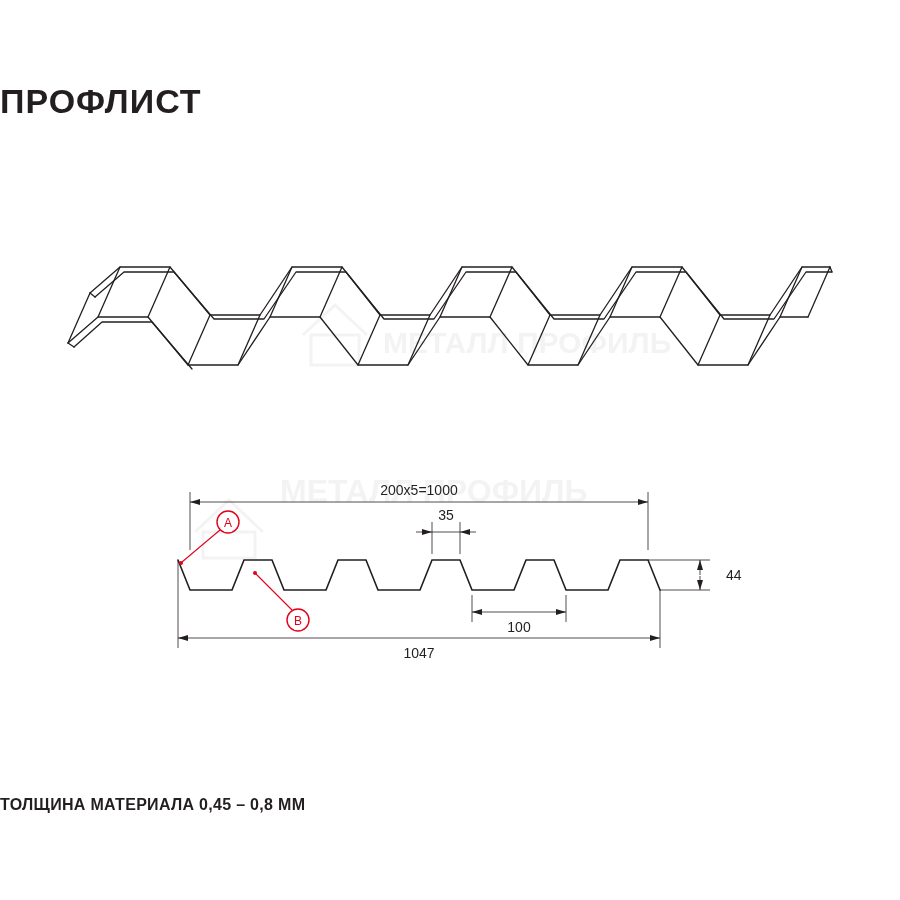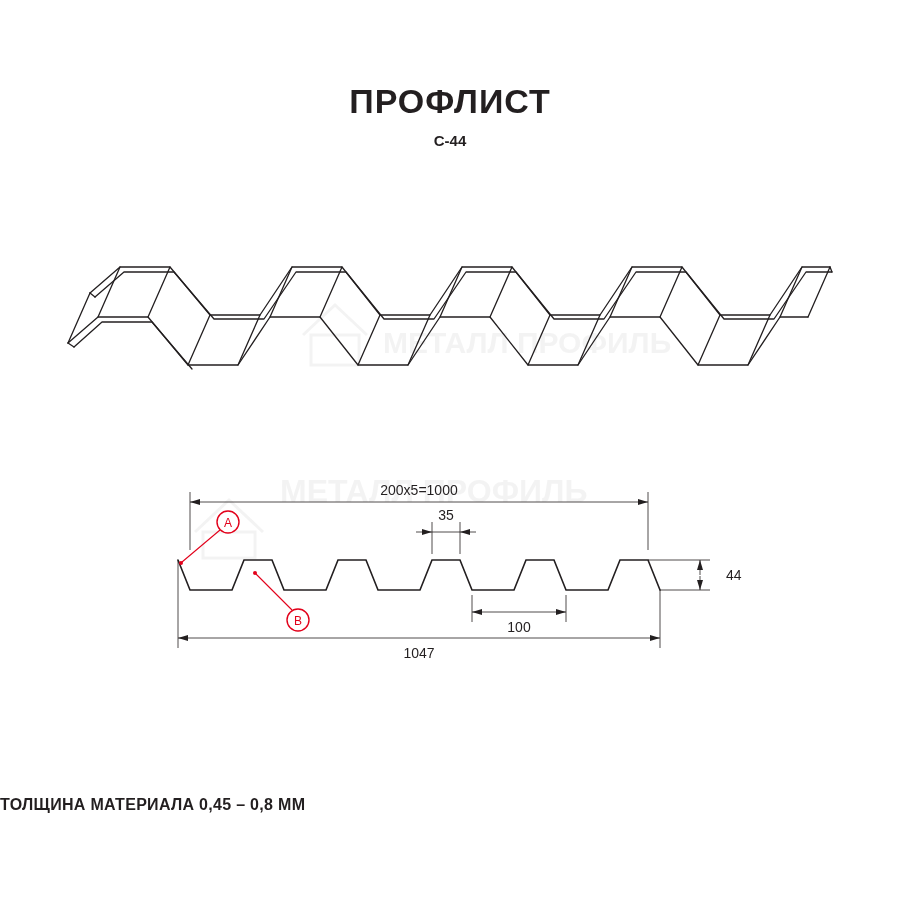--- a/index.html
+++ b/index.html
@@ -18,21 +18,20 @@
   .page {
     position: relative;
     width: 900px;
     height: 900px;
   }
   .title {
     position: absolute;
     top: 82px;
     left: 0;
     width: 900px;
-    text-align: center;
     font-size: 34px;
     font-weight: bold;
     letter-spacing: 1px;
     color: #231f20;
   }
   .subtitle {
     position: absolute;
     top: 132px;
     left: 0;
     width: 900px;
@@ -93,21 +92,20 @@
     <svg width="410" height="120" viewBox="0 0 410 120" aria-hidden="true">
       <g fill="none" stroke="#d9d9d9" stroke-width="3">
         <path d="M10 92 L44 60 L78 92"></path>
         <rect x="18" y="92" width="52" height="26"></rect>
       </g>
       <text x="95" y="62" font-family="'Liberation Sans', sans-serif" font-size="32" font-weight="bold" fill="#d9d9d9">МЕТАЛЛ ПРОФИЛЬ</text>
     </svg>
   </div>
 
   <div class="title">ПРОФЛИСТ</div>
-  <div class="subtitle">С-44</div>
 
   <div class="iso-view">
     <svg width="780" height="190" viewBox="0 0 780 190">
       <g fill="none" stroke="#231f20" stroke-width="1.3" stroke-linejoin="round" stroke-linecap="round">
 
         <path d="M30 78 L60 52 L110 52 L150 100 L200 100 L232 52 L282 52 L320 100 L370 100 L402 52 L452 52 L490 100 L540 100 L572 52 L622 52 L660 100 L710 100 L742 52 L770 52"></path>
 
         <path d="M8 128 L38 102 L88 102 L128 150 L178 150 L210 102 L260 102 L298 150 L348 150 L380 102 L430 102 L468 150 L518 150 L550 102 L600 102 L638 150 L688 150 L720 102 L748 102"></path>
 
         <path d="M30 78 L8 128"></path>

